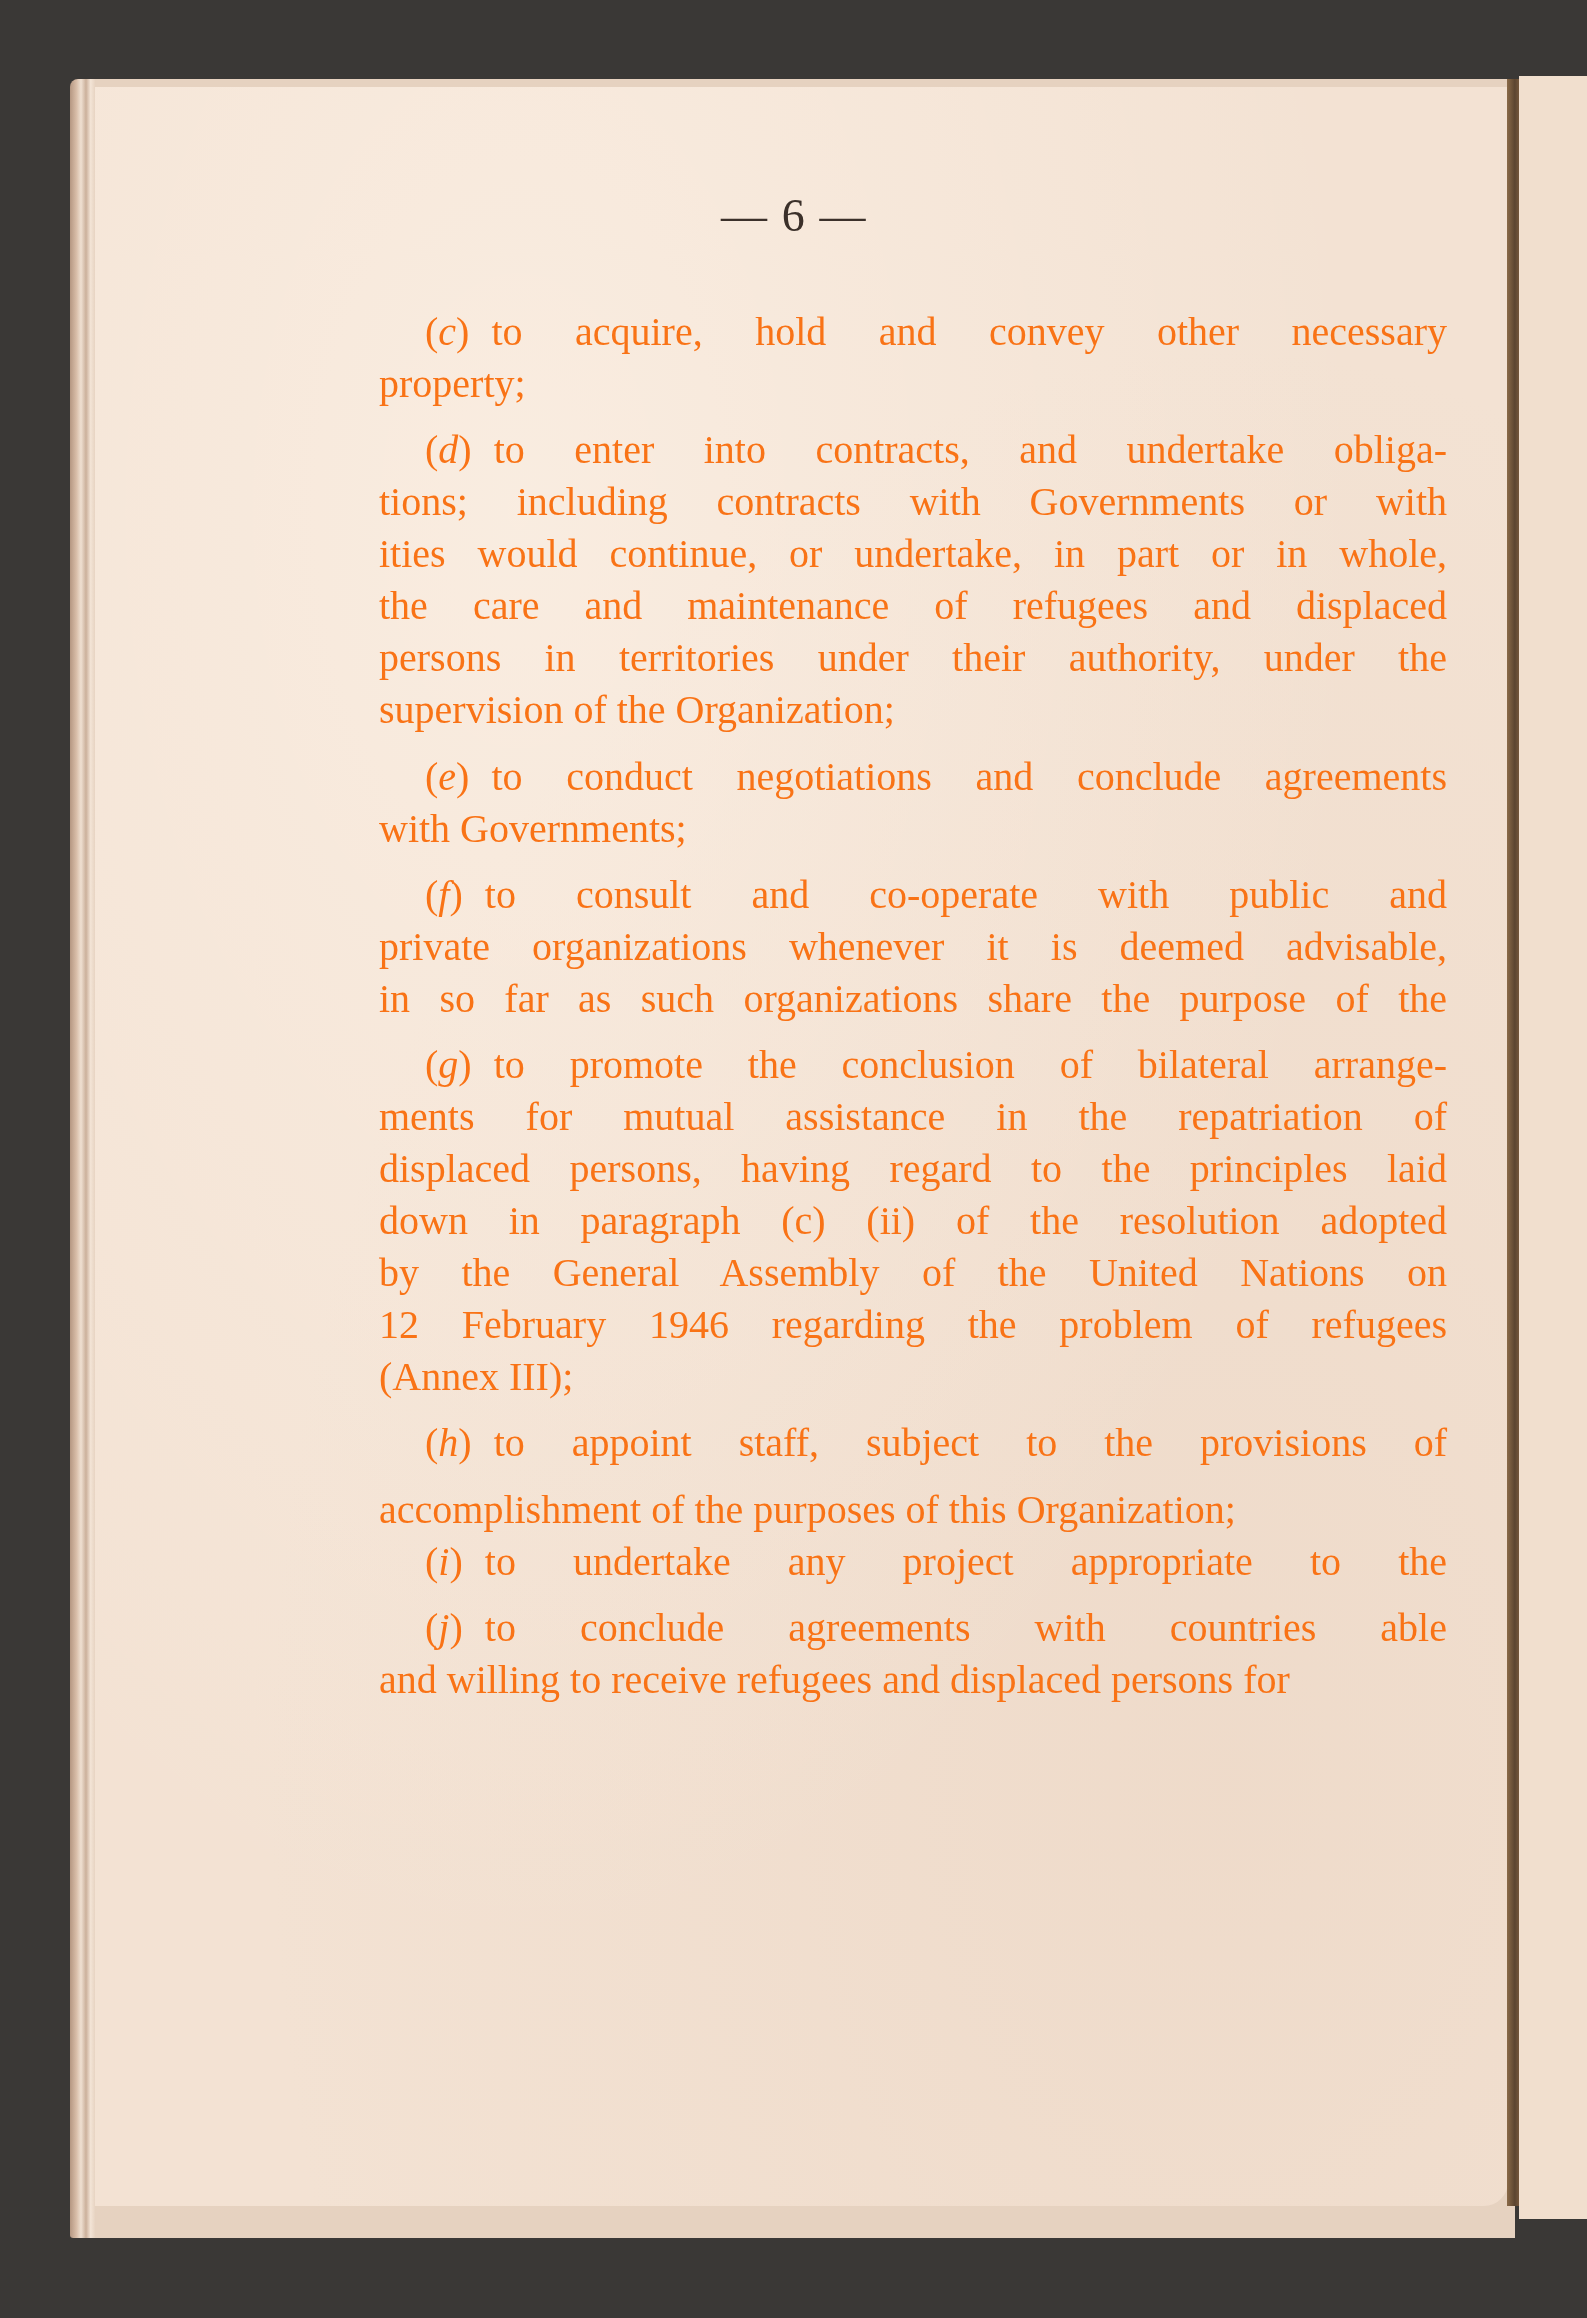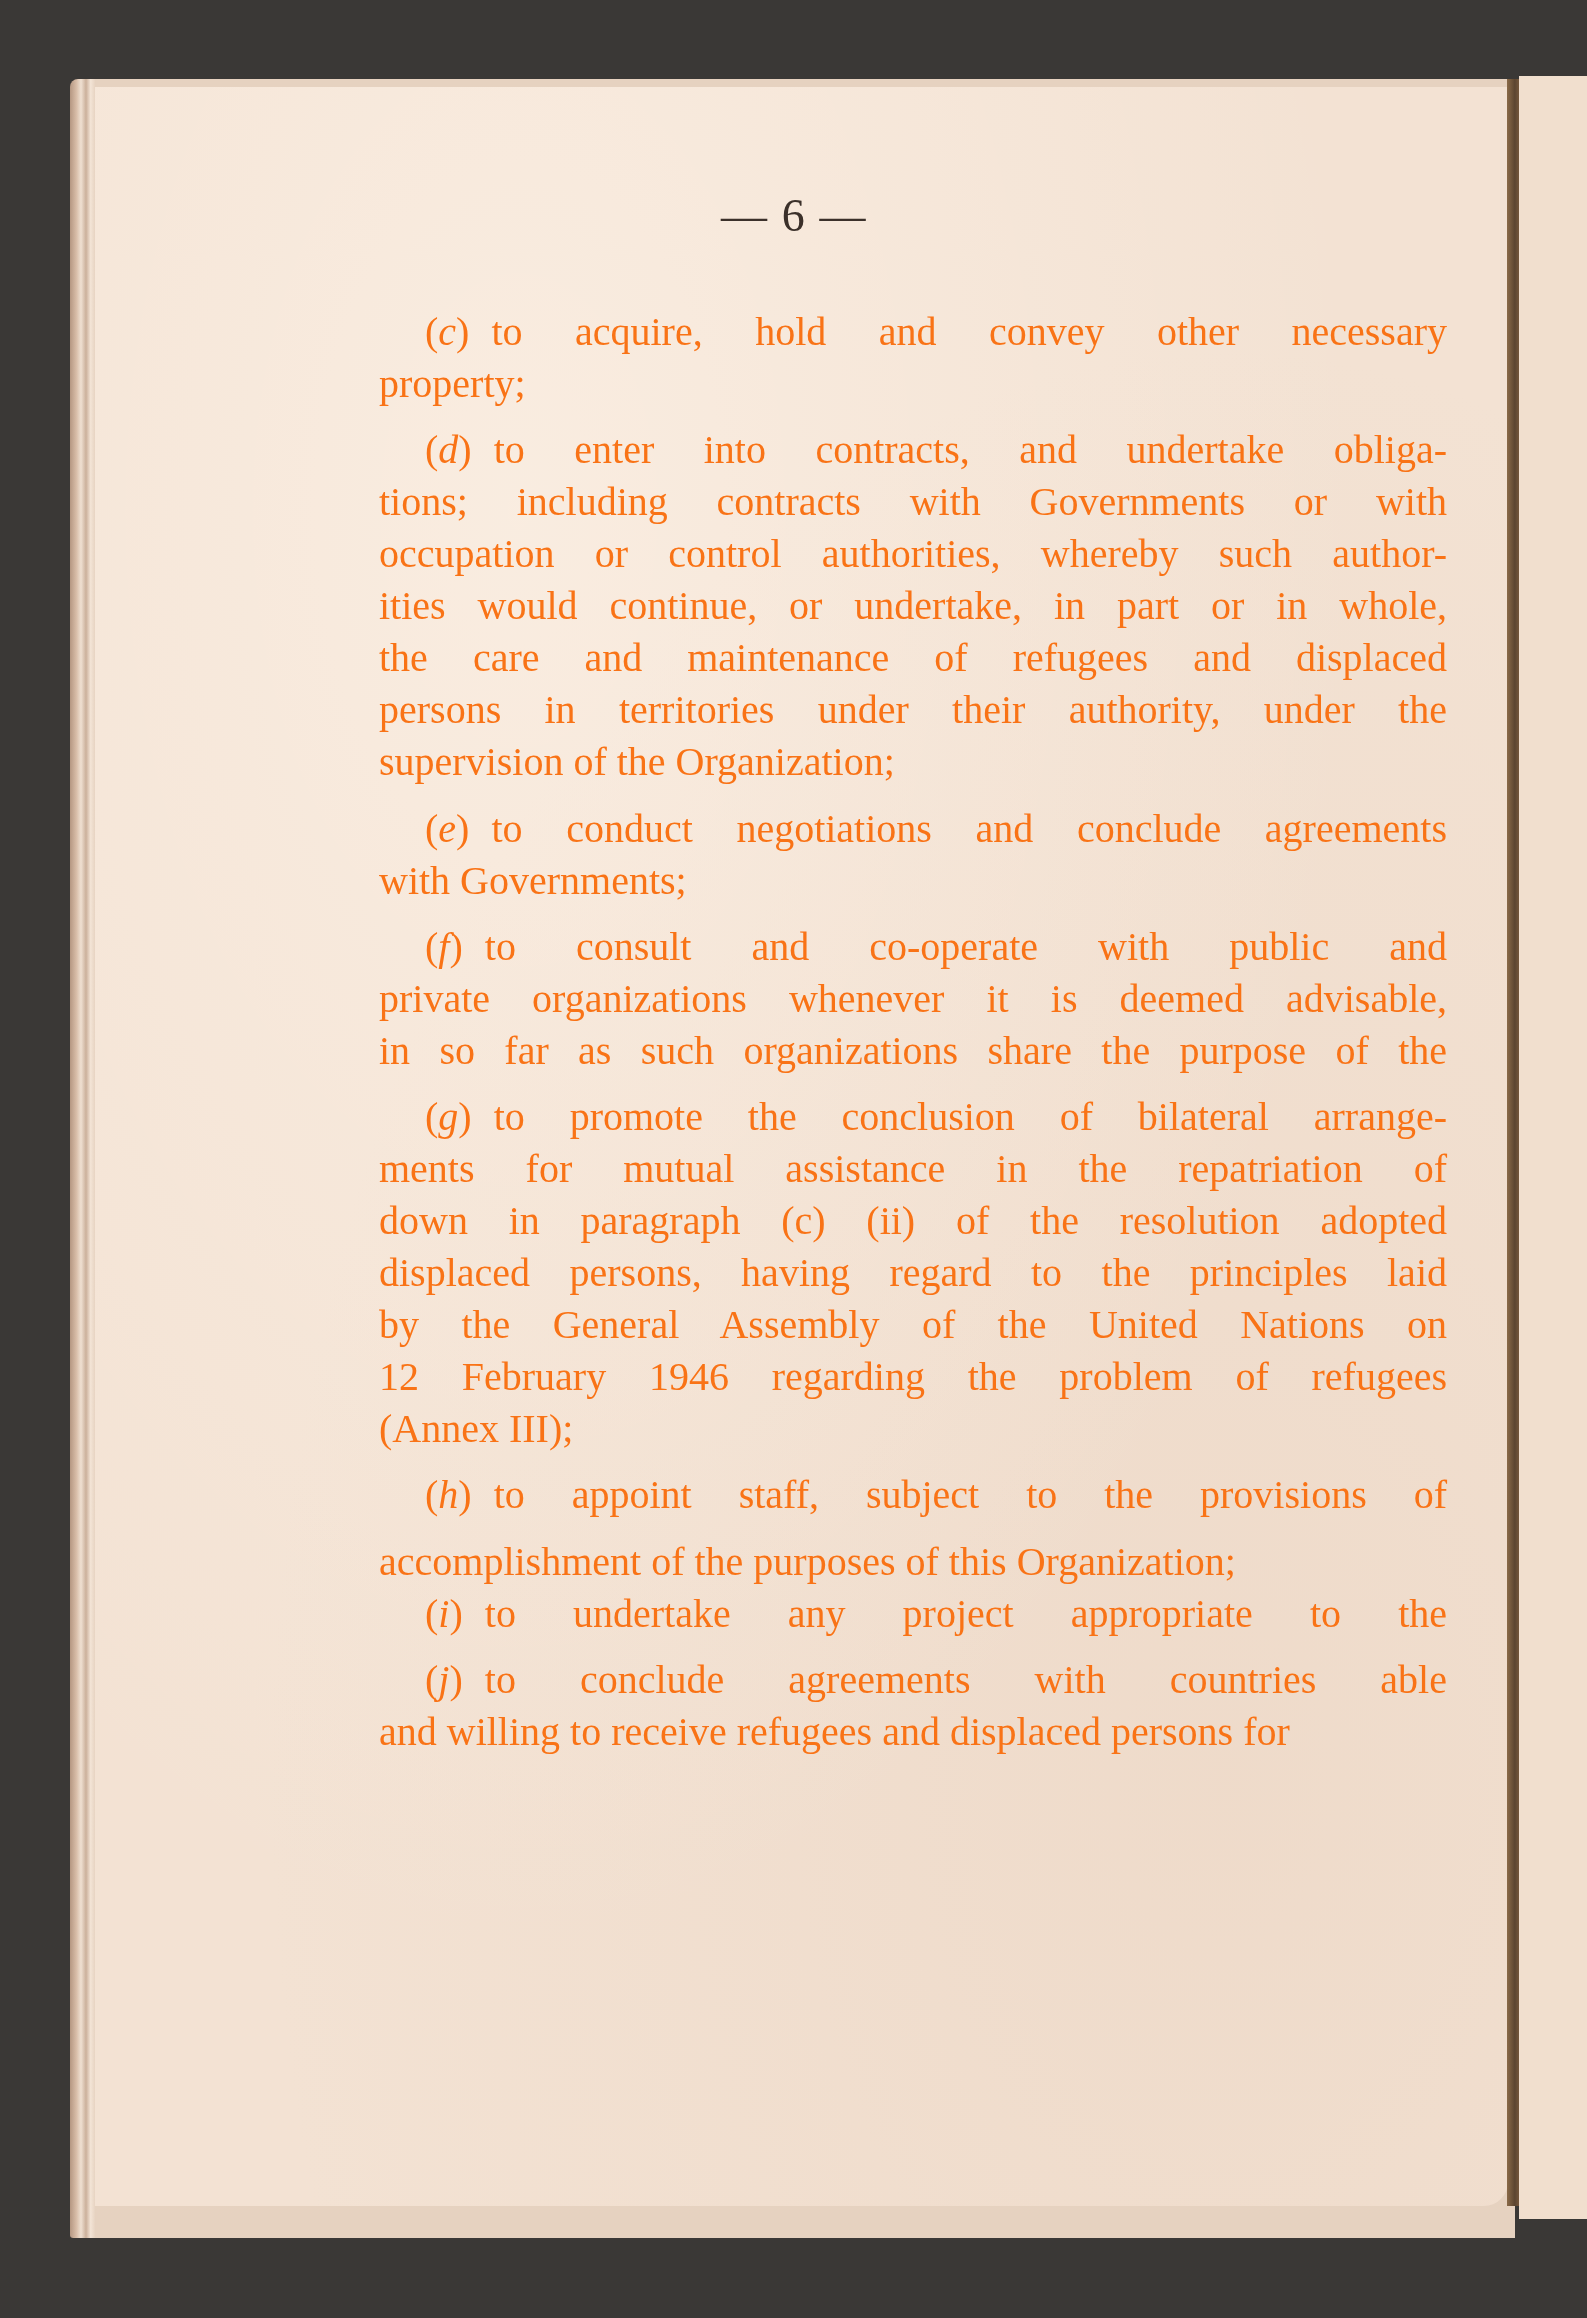--- a/index.html
+++ b/index.html
@@ -54,40 +54,39 @@
 <div class="page-number">— 6 —</div>
 
 <div class="text-block" id="text-block">
     <div class="para">
       <span class="line" style="padding-left: 46px; text-indent: 0px; margin-left: 0px; box-sizing: border-box; width: 100%; position: relative; left: 0px;"><span class="para-label" style="margin-right: 22px; margin-left: 0px;">(<i>c</i>)</span><span>to acquire, hold and convey other necessary</span></span>
       <span class="line last">property;</span>
     </div>
     <div class="para">
       <span class="line" style="padding-left: 46px; text-indent: 0px; margin-left: 0px; box-sizing: border-box; width: 100%; position: relative; left: 0px;"><span class="para-label" style="margin-right: 22px; margin-left: 0px;">(<i>d</i>)</span><span>to enter into contracts, and undertake obliga-</span></span>
       <span class="line">tions; including contracts with Governments or with</span>
-      <span class="line">occupation or control authorities, whereby such author-</span>
       <span class="line">ities would continue, or undertake, in part or in whole,</span>
       <span class="line">the care and maintenance of refugees and displaced</span>
       <span class="line">persons in territories under their authority, under the</span>
       <span class="line last">supervision of the Organization;</span>
     </div>
     <div class="para">
       <span class="line" style="padding-left: 46px; text-indent: 0px; margin-left: 0px; box-sizing: border-box; width: 100%; position: relative; left: 0px;"><span class="para-label" style="margin-right: 22px; margin-left: 0px;">(<i>e</i>)</span><span>to conduct negotiations and conclude agreements</span></span>
       <span class="line last">with Governments;</span>
     </div>
     <div class="para">
       <span class="line" style="padding-left: 46px; text-indent: 0px; margin-left: 0px; box-sizing: border-box; width: 100%; position: relative; left: 0px;"><span class="para-label" style="margin-right: 22px; margin-left: 0px;">(<i>f</i>)</span><span>to consult and co-operate with public and</span></span>
       <span class="line">private organizations whenever it is deemed advisable,</span>
       <span class="line">in so far as such organizations share the purpose of the</span>
     </div>
     <div class="para">
       <span class="line" style="padding-left: 46px; text-indent: 0px; margin-left: 0px; box-sizing: border-box; width: 100%; position: relative; left: 0px;"><span class="para-label" style="margin-right: 22px; margin-left: 0px;">(<i>g</i>)</span><span>to promote the conclusion of bilateral arrange-</span></span>
       <span class="line">ments for mutual assistance in the repatriation of</span>
+      <span class="line">displaced persons, having regard to the principles laid</span>
       <span class="line">down in paragraph (c) (ii) of the resolution adopted</span>
-      <span class="line">displaced persons, having regard to the principles laid</span>
       <span class="line">by the General Assembly of the United Nations on</span>
       <span class="line">12 February 1946 regarding the problem of refugees</span>
       <span class="line last">(Annex III);</span>
     </div>
     <div class="para">
       <span class="line" style="padding-left: 46px; text-indent: 0px; margin-left: 0px; box-sizing: border-box; width: 100%; position: relative; left: 0px;"><span class="para-label" style="margin-right: 22px; margin-left: 0px;">(<i>h</i>)</span><span>to appoint staff, subject to the provisions of</span></span>
     </div>
     <div class="para">
       <span class="line last">accomplishment of the purposes of this Organization;</span>
       <span class="line" style="padding-left: 46px; text-indent: 0px; margin-left: 0px; box-sizing: border-box; width: 100%; position: relative; left: 0px;"><span class="para-label" style="margin-right: 22px; margin-left: 0px;">(<i>i</i>)</span><span>to undertake any project appropriate to the</span></span>

